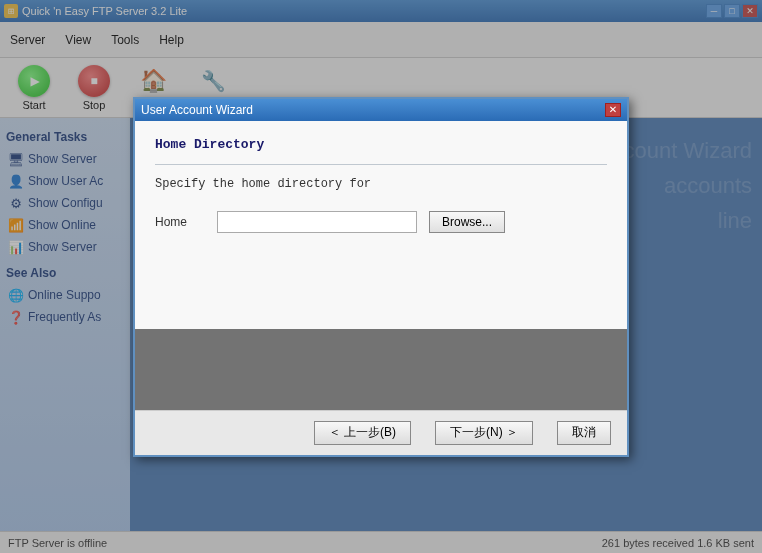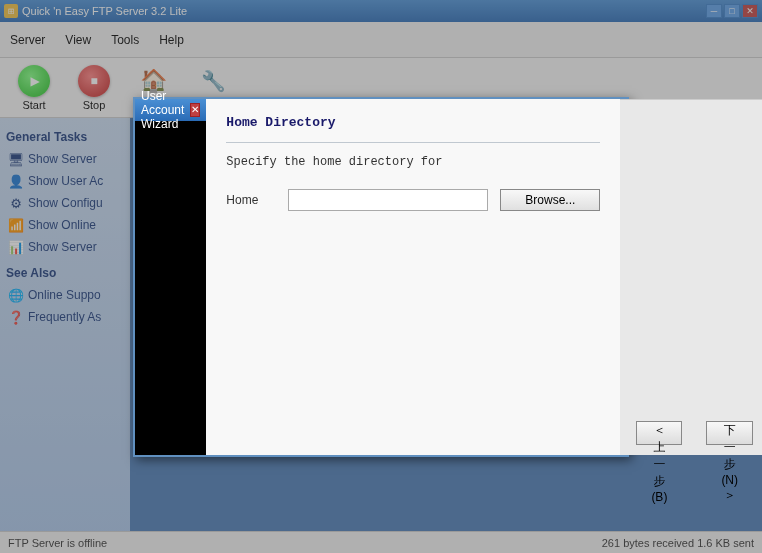--- a/index.html
+++ b/index.html
@@ -221,27 +221,27 @@
       top: 0; left: 0; right: 0; bottom: 0;
       background: rgba(80,80,80,0.4);
       display: flex;
       align-items: center;
       justify-content: center;
       z-index: 100;
     }
 
     
     .dialog {
-      background: #000000;
+      background: #737373;
       border: 2px solid #6090c0;
       box-shadow: 3px 3px 10px rgba(0,0,0,0.5);
       width: 496px;
       min-height: 360px;
       display: flex;
-      flex-direction: row;
+      flex-direction: column;
     }
     .dialog-title-bar {
       background: linear-gradient(to bottom, #4a8fd4, #2a6bb5);
       height: 22px;
       display: flex;
       align-items: center;
       justify-content: space-between;
       padding: 0 6px;
       color: white;
     }
@@ -298,21 +298,21 @@
     .form-input {
       width: 200px;
       height: 22px;
       border: 1px solid #aaa;
       background: white;
       font-size: 12px;
       padding: 2px 4px;
     }
     .browse-btn {
       height: 22px;
-      padding: 0 24px;
+      padding: 0 12px;
       background: linear-gradient(to bottom, #f8f8f8, #e0e0e0);
       border: 1px solid #888;
       font-size: 12px;
       cursor: pointer;
     }
 
     .dialog-footer {
       padding: 10px 16px;
       background: #e8e8e8;
       border-top: 1px solid #ccc;

